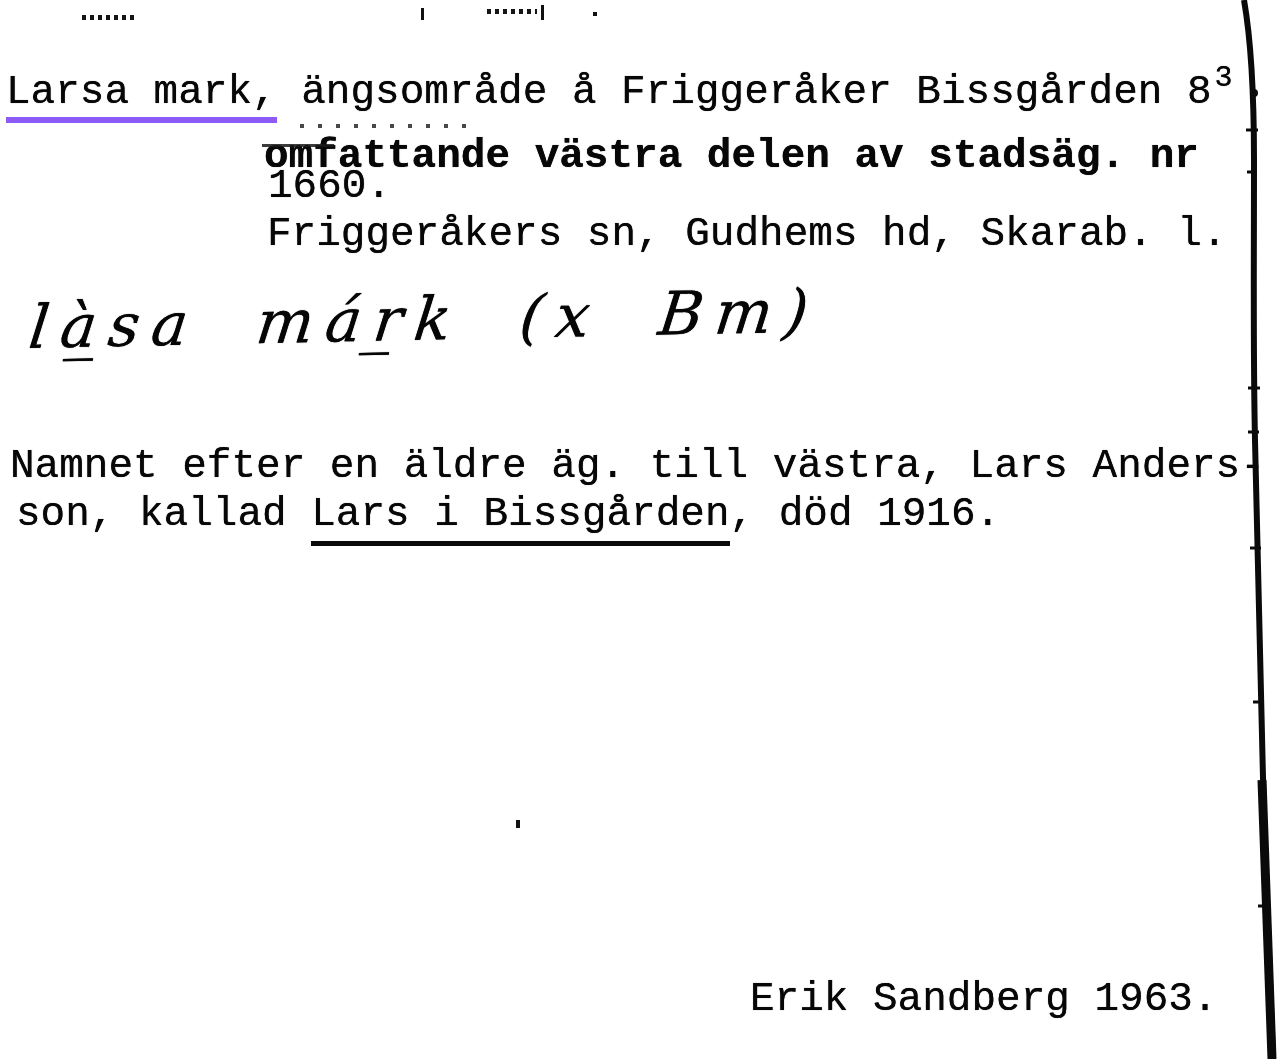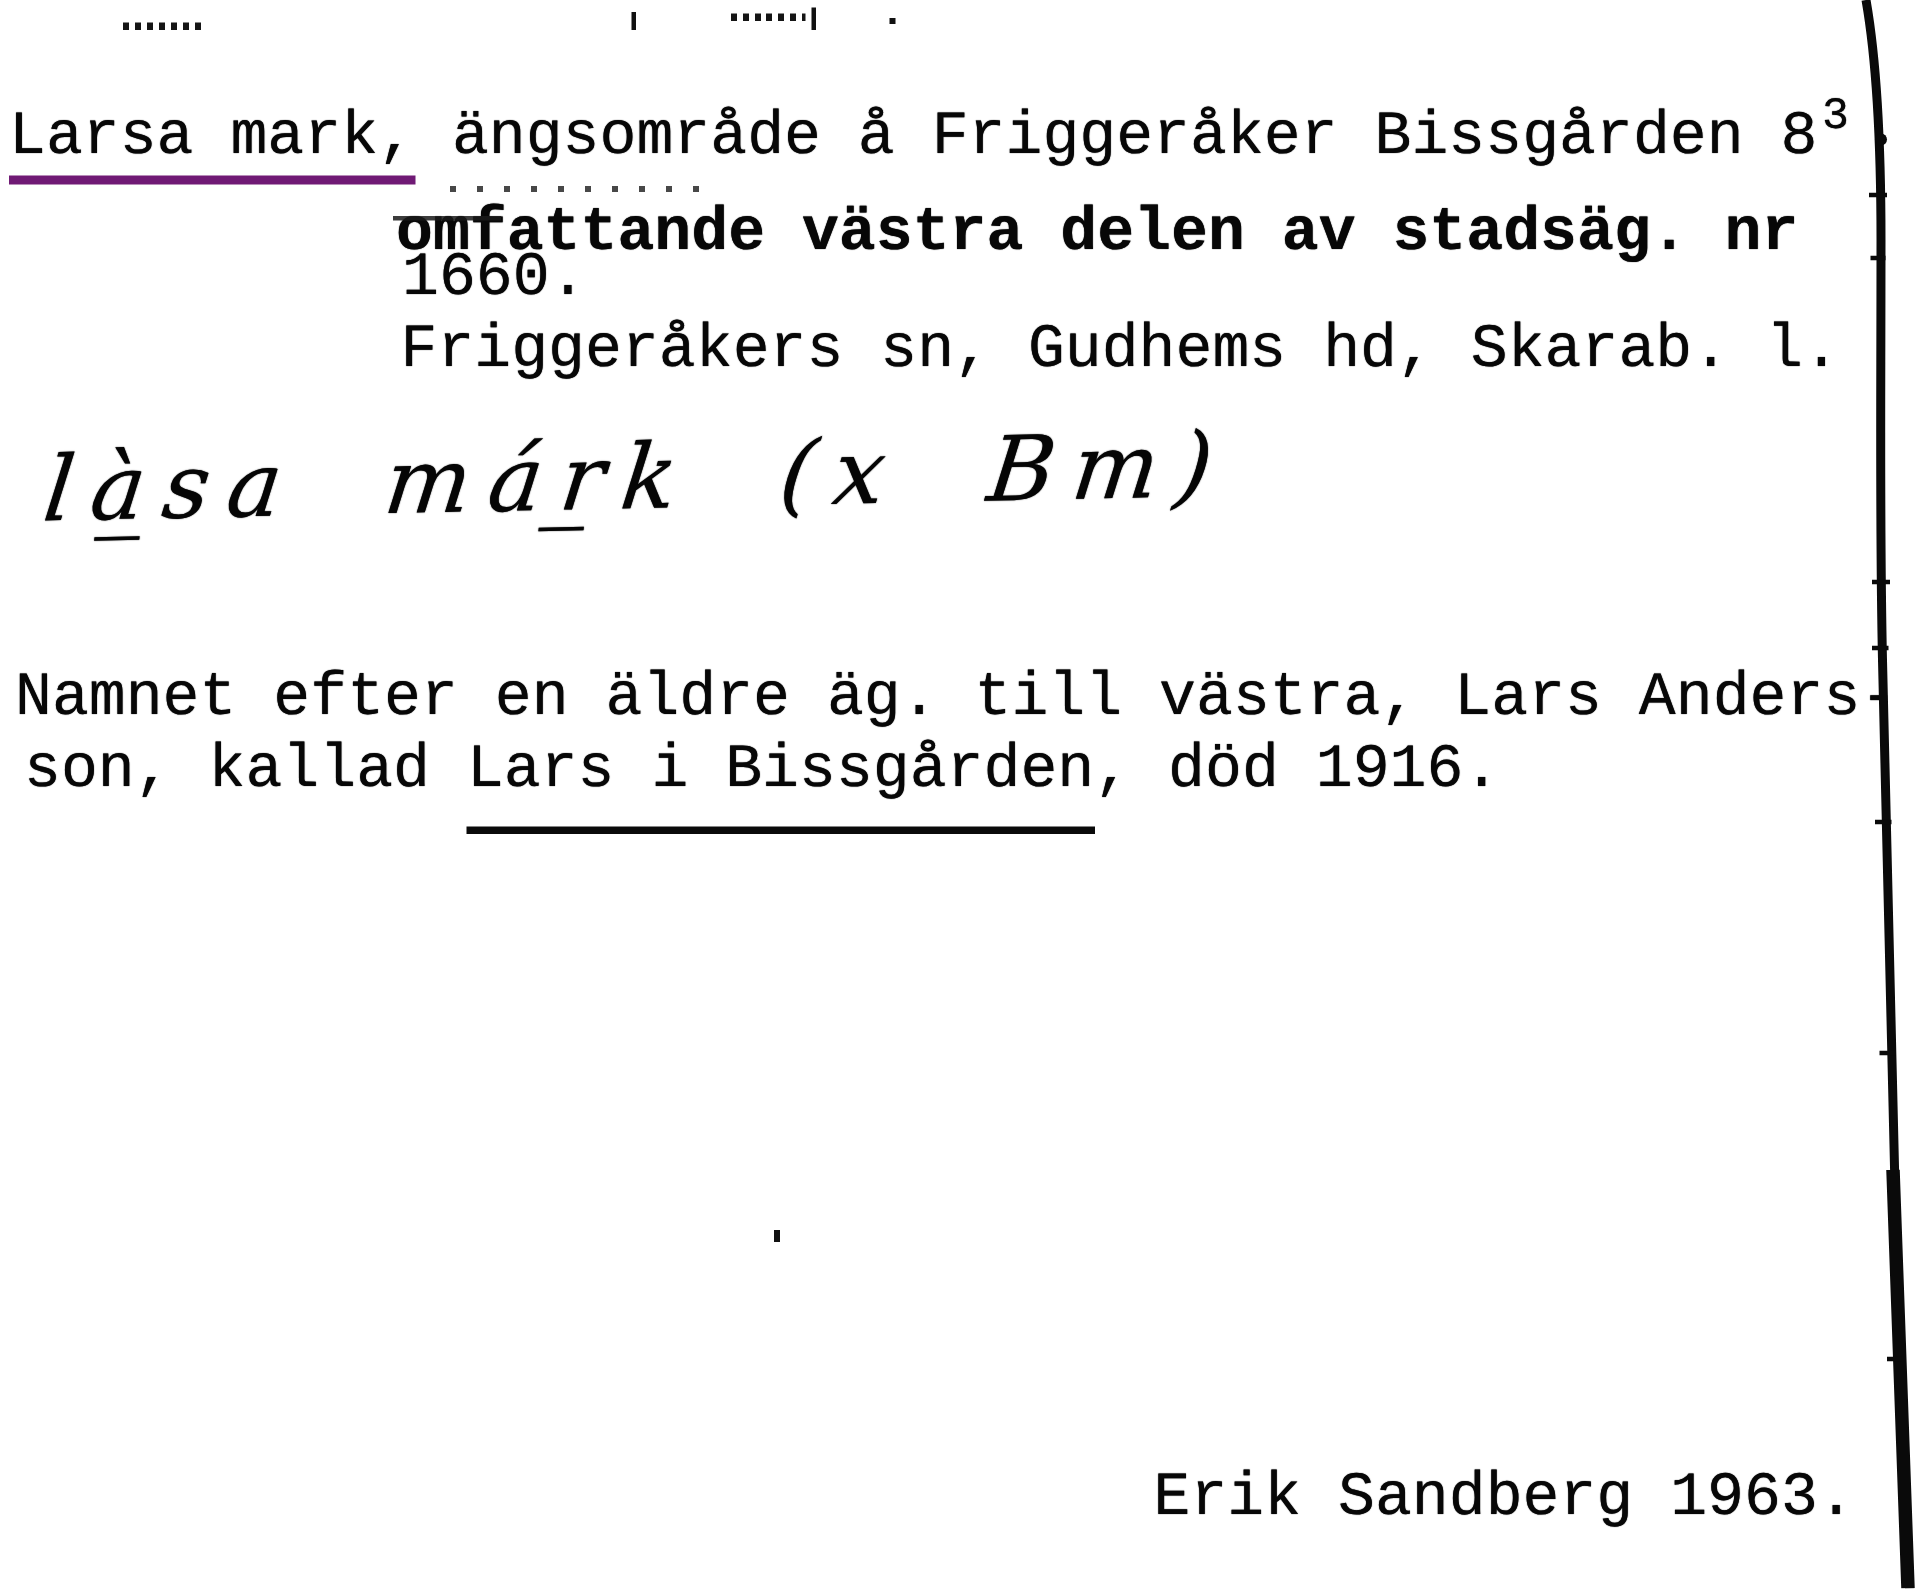--- a/index.html
+++ b/index.html
@@ -15,26 +15,26 @@
     position:absolute;
     font-family:"Liberation Mono",monospace;
     font-size:41px;
     line-height:48px;
     color:#070707;
     white-space:pre;
     letter-spacing:0;
     text-shadow:0 0 0.7px #070707;
   }
   .u-head{
-    border-bottom:6px solid #701a75;
+    border-bottom:6px solid #8b5cf6;
     padding-bottom:2px;
   }
   .u-name{
     border-bottom:5px solid #0a0a0a;
-    padding-bottom:14px;
+    padding-bottom:4px;
   }
   .sup{
     display:inline-block;
     font-size:30px;
     transform:translateY(-17px);
     margin-left:3px;
   }
   .hand{
     position:absolute;
     left:34px;top:292px;
@@ -70,21 +70,21 @@
 
   <div class="typed" style="left:264px;top:132px;font-weight:bold;">omfattande västra delen av stadsäg. nr</div>
   <div class="typed" style="left:268px;top:162px;text-align:right;">1660.</div>
   <div class="typed" style="left:267px;top:210px;">Friggeråkers sn, Gudhems hd, Skarab. l.</div>
 
   <div class="hand">là̲sa már̲k (x Bm)</div>
 
   <div class="typed" style="left:10px;top:442px;">Namnet efter en äldre äg. till västra, Lars Anders-</div>
   <div class="typed" style="left:16px;top:490px;"><span>son, kallad </span><span class="u-name">Lars i Bissgården</span><span>, död 1916.</span></div>
 
-  <div class="typed" style="left:769px;top:975px;">Erik Sandberg 1963.</div>
+  <div class="typed" style="left:750px;top:975px;">Erik Sandberg 1963.</div>
 
   <svg class="edge-svg" width="1283" height="1059" viewBox="0 0 1283 1059">
     <path d="M1244,0 C1251,40 1254,95 1254,160 C1254,270 1253,350 1255,440 C1257,570 1260,700 1264,820 C1267,910 1270,990 1273,1059" stroke="#0a0a0a" stroke-width="6" fill="none"></path>
     <path d="M1262,780 C1266,880 1270,980 1272,1059" stroke="#0a0a0a" stroke-width="9" fill="none"></path>
     <circle cx="1254" cy="93" r="4" fill="#0a0a0a"></circle>
     <g stroke="#0a0a0a" stroke-width="3">
       <line x1="1246" y1="130" x2="1258" y2="130"></line>
       <line x1="1247" y1="172" x2="1257" y2="172"></line>
       <line x1="1248" y1="388" x2="1260" y2="388"></line>
       <line x1="1248" y1="432" x2="1259" y2="432"></line>

